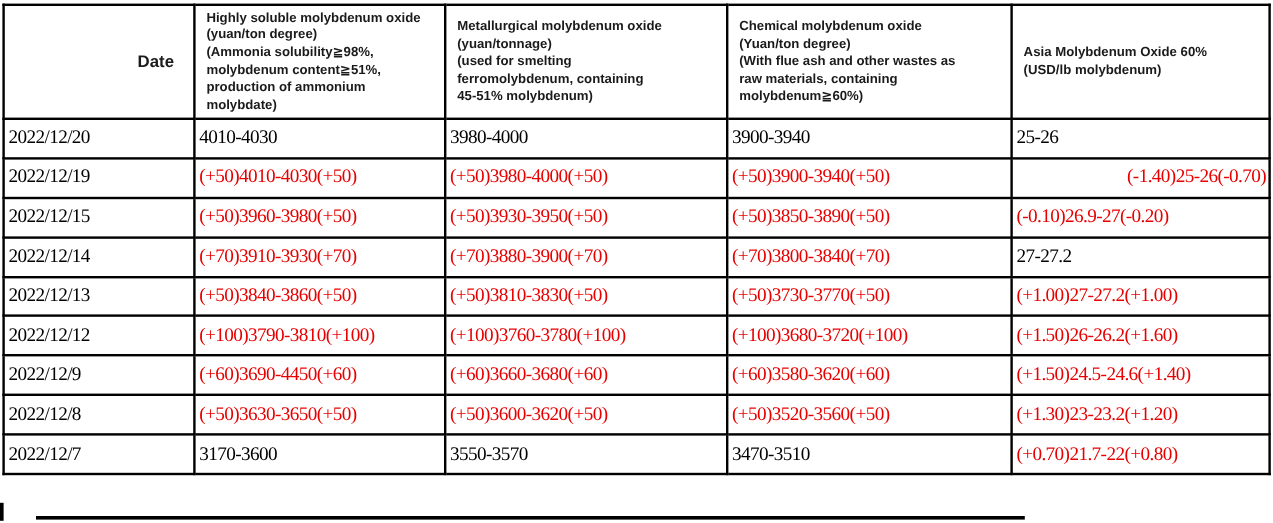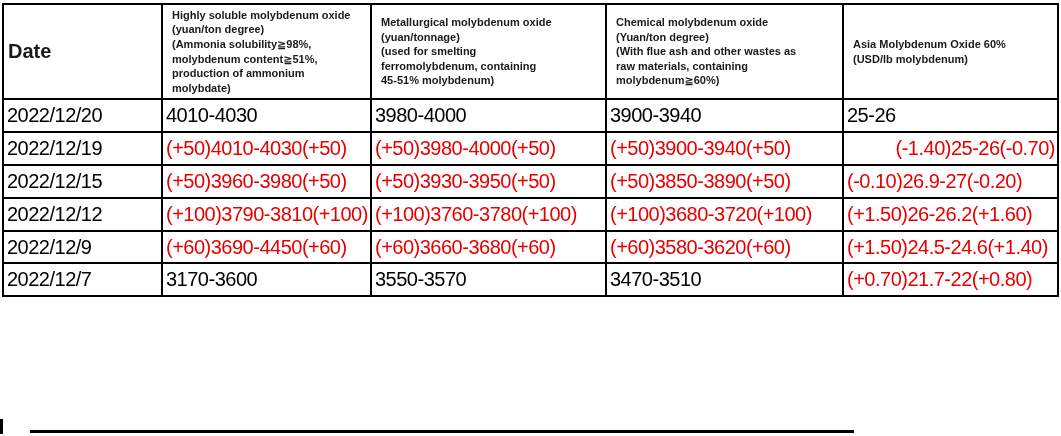--- a/index.html
+++ b/index.html
@@ -38,28 +38,28 @@
     font-weight: 700;
     font-size: 11px;
     line-height: 1.33;
     color: #1a1a1a;
     text-align: left;
     vertical-align: middle;
     padding: 2px 4px 2px 9px;
     white-space: pre-line;
   }
   th.date-col {
-    font-size: 20px;
-    text-align: left;
-    padding: 4px;
+    font-size: 14px;
+    text-align: right;
+    padding: 16px;
     white-space: normal;
   }
   td {
-    font-family: Liberation Sans, sans-serif;
-    font-size: 20px;
+    font-family: Liberation Serif, serif;
+    font-size: 16px;
     color: #000000;
     vertical-align: middle;
     padding: 0 2px 0 3px;
     white-space: nowrap;
     letter-spacing: -0.5px;
   }
   .artifact-hline {
     position: absolute;
     left: 30px;
     top: 430px;
@@ -130,38 +130,59 @@
 
 
   <tr>
     <td class="date-cell">2022/12/15</td>
     <td style="color: rgb(232, 0, 0);">(+50)3960-3980(+50)</td>
     <td style="color: rgb(232, 0, 0);">(+50)3930-3950(+50)</td>
     <td style="color: rgb(232, 0, 0);">(+50)3850-3890(+50)</td>
     <td style="color: rgb(232, 0, 0);">(-0.10)26.9-27(-0.20)</td>
   </tr>
 
+  <tr>
+    <td class="date-cell">2022/12/14</td>
+    <td style="color: rgb(232, 0, 0);">(+70)3910-3930(+70)</td>
+    <td style="color: rgb(232, 0, 0);">(+70)3880-3900(+70)</td>
+    <td style="color: rgb(232, 0, 0);">(+70)3800-3840(+70)</td>
+    <td>27-27.2</td>
+  </tr>
 
+  <tr>
+    <td class="date-cell">2022/12/13</td>
+    <td style="color: rgb(232, 0, 0);">(+50)3840-3860(+50)</td>
+    <td style="color: rgb(232, 0, 0);">(+50)3810-3830(+50)</td>
+    <td style="color: rgb(232, 0, 0);">(+50)3730-3770(+50)</td>
+    <td style="color: rgb(232, 0, 0);">(+1.00)27-27.2(+1.00)</td>
+  </tr>
 
   <tr>
     <td class="date-cell">2022/12/12</td>
     <td style="color: rgb(232, 0, 0);">(+100)3790-3810(+100)</td>
     <td style="color: rgb(232, 0, 0);">(+100)3760-3780(+100)</td>
     <td style="color: rgb(232, 0, 0);">(+100)3680-3720(+100)</td>
     <td style="color: rgb(232, 0, 0);">(+1.50)26-26.2(+1.60)</td>
   </tr>
 
   <tr>
     <td class="date-cell">2022/12/9</td>
     <td style="color: rgb(232, 0, 0);">(+60)3690-4450(+60)</td>
     <td style="color: rgb(232, 0, 0);">(+60)3660-3680(+60)</td>
     <td style="color: rgb(232, 0, 0);">(+60)3580-3620(+60)</td>
     <td style="color: rgb(232, 0, 0);">(+1.50)24.5-24.6(+1.40)</td>
   </tr>
 
+  <tr>
+    <td class="date-cell">2022/12/8</td>
+    <td style="color: rgb(232, 0, 0);">(+50)3630-3650(+50)</td>
+    <td style="color: rgb(232, 0, 0);">(+50)3600-3620(+50)</td>
+    <td style="color: rgb(232, 0, 0);">(+50)3520-3560(+50)</td>
+    <td style="color: rgb(232, 0, 0);">(+1.30)23-23.2(+1.20)</td>
+  </tr>
 
   <tr>
     <td class="date-cell">2022/12/7</td>
     <td>3170-3600</td>
     <td>3550-3570</td>
     <td>3470-3510</td>
     <td style="color: rgb(232, 0, 0);">(+0.70)21.7-22(+0.80)</td>
   </tr>
 </tbody>
   </table>

